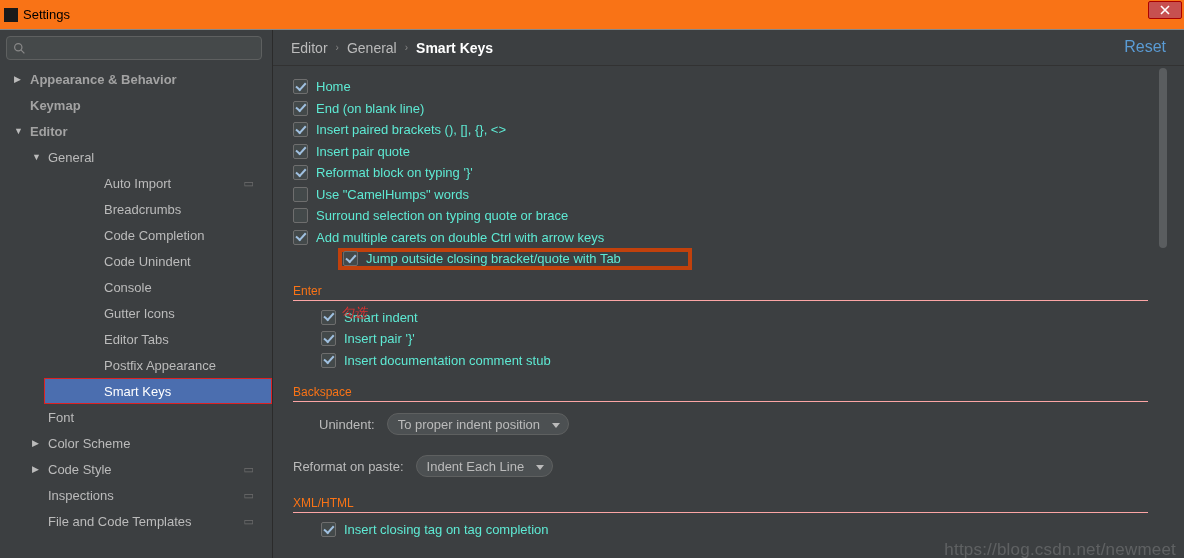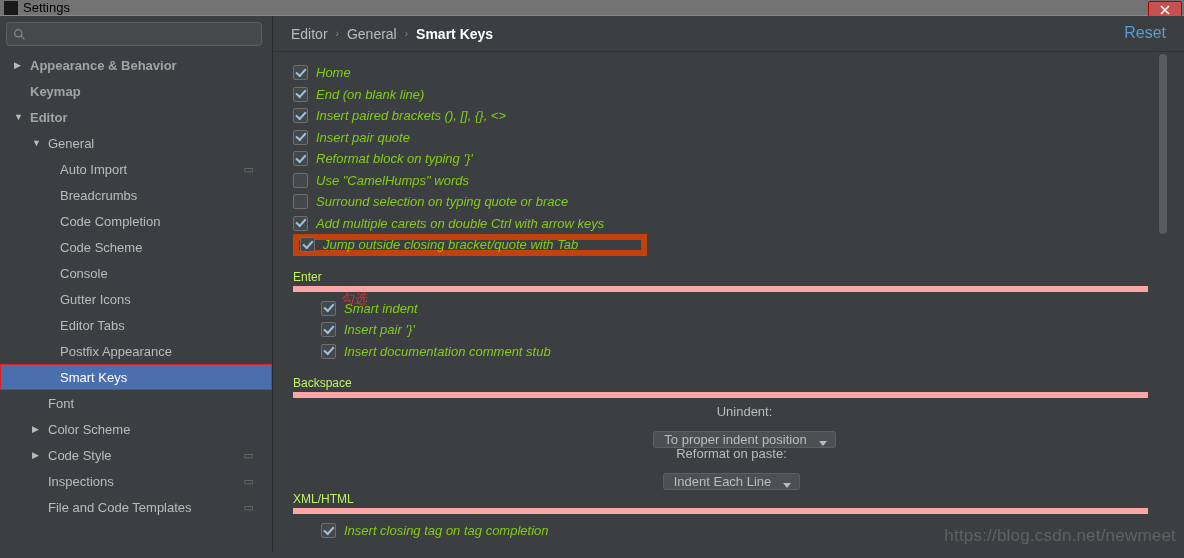--- a/index.html
+++ b/index.html
@@ -1,51 +1,51 @@
 <!DOCTYPE html>
 <html><head>
 <meta charset="utf-8">
 <style>
   * { box-sizing: border-box; margin: 0; padding: 0; }
   html, body { width: 1184px; height: 558px; font-family: "Segoe UI", Arial, sans-serif; font-size: 13px; background: #3c3f41; color: #bbbbbb; overflow: hidden; }
-  .titlebar { height: 16px; background: #737373; display: flex; align-items: center; padding-left: 4px; color: #000; border-bottom: 1px solid #888; position: relative; }
+  .titlebar { height: 30px; background: #f97316; display: flex; align-items: center; padding-left: 4px; color: #000; border-bottom: 1px solid #888; position: relative; }
   .titlebar .icon { width: 14px; height: 14px; background: #1a1a1a; margin-right: 5px; }
   .titlebar .close { position: absolute; right: 2px; top: 1px; width: 34px; height: 18px; background: #c75050; border: 1px solid #a00; display: flex; align-items: center; justify-content: center; color: #fff; font-weight: bold; font-size: 11px; border-radius: 2px; }
   .body { display: flex; height: 536px; }
   .sidebar { width: 273px; background: #3c3f41; border-right: 1px solid #2b2b2b; display: flex; flex-direction: column; }
   .search-wrap { padding: 6px 10px 6px 6px; }
   .search { display: flex; align-items: center; background: #45494a; border: 1px solid #5e6060; border-radius: 4px; height: 24px; padding: 0 6px; }
   .search svg { width: 13px; height: 13px; fill: none; stroke: #888; stroke-width: 1.5; }
   .tree { flex: 1; overflow: auto; font-size: 13px; }
   .tree-row { display: flex; align-items: center; height: 26px; padding-left: 14px; cursor: default; position: relative; }
   .tree-row.indent1 { padding-left: 32px; }
-  .tree-row.indent2 { padding-left: 60px; }
+  .tree-row.indent2 { padding-left: 60px; margin-left: 44px; }
   .tree-row .arrow { width: 10px; display:inline-block; margin-right: 6px; color: #bbb; font-size: 9px;}
   .tree-row .label { color: #bbb; }
   .tree-row.bold .label { font-weight: bold; color: #a3a3a3;}
   .tree-row.selected { background: #4b6eaf; }
   .tree-row.selected.highlight { outline: 1px solid #d22; outline-offset: -1px; }
   .tree-row.selected .label { color: #fff; }
   .tree-row .badge { position: absolute; right: 18px; color: #6e6e6e; font-size: 11px;}
   .main { flex: 1; background: #3c3f41; position: relative; }
   .crumbs { height: 36px; display: flex; align-items: center; padding: 0 18px; font-size: 14px; border-bottom: 1px solid #323232;}
   .crumbs .seg { color: #bbb; }
   .crumbs .sep { margin: 0 8px; color: #888; font-size: 10px;}
   .crumbs .current { color: #fff; font-weight: bold; }
   .reset { position: absolute; right: 18px; top: 8px; color: #5a9bd4; font-size: 16px; }
   .content { position: absolute; top: 36px; left: 0; right: 14px; bottom: 0; overflow: hidden; padding: 10px 0 0 20px; }
   .chk-row { display: flex; align-items: center; height: 21.5px; }
   .chk { width: 15px; height: 15px; border: 1px solid #6e6e6e; border-radius: 2px; margin-right: 8px; display: flex; align-items: center; justify-content: center; background: #43494a;}
   .chk.checked::after { content: ""; width: 8px; height: 4px; border-left: 2px solid #a0c0e0; border-bottom: 2px solid #a0c0e0; transform: rotate(-48deg) translate(1px,-1px);}
-  .chk-label { color: #84cc16; font-style: italic; }
-  .redbox { border: 6px solid #c2410c; }
-  .group-title { color: #bef264; font-size: 12px; margin: 14px 0 6px 0; border-bottom: 6px solid #fca5a5; padding-bottom: 2px; width: 855px;}
+  .chk-label { color: #5eead4; }
+  .redbox { border: 4px solid #c2410c; margin-left: 45px; }
+  .group-title { color: #f97316; font-size: 12px; margin: 14px 0 6px 0; border-bottom: 1px solid #fca5a5; padding-bottom: 2px; width: 855px;}
   .indent { padding-left: 28px; }
-  .form-row { display: flex; align-items: center; height: 32px; gap: 12px; padding-left: 26px; flex-direction: column;}
-  .sel { background: #4c5052; border: 1px solid #5e6060; border-radius: 3px; height: 32px; padding: 0 28px 0 10px; color: #bbb; position: relative; display: inline-flex; align-items: center; min-width: 120px;}
+  .form-row { display: flex; align-items: center; height: 32px; gap: 12px; padding-left: 26px;}
+  .sel { background: #4c5052; border: 1px solid #5e6060; border-radius: 12px; height: 22px; padding: 0 28px 0 10px; color: #bbb; position: relative; display: inline-flex; align-items: center; min-width: 120px;}
   .sel::after { content: ""; position: absolute; right: 8px; top: 9px; border-left: 4px solid transparent; border-right: 4px solid transparent; border-top: 5px solid #bbb;}
   .scroll-track { position: absolute; right: 2px; top: 2px; width: 10px; bottom: 2px; }
   .scroll-thumb { position: absolute; left: 1px; width: 8px; top: 0; height: 180px; background: #5a5d5f; border-radius: 4px;}
   .annot { position: absolute; color: #d33; font-family: "Microsoft YaHei","SimSun",sans-serif; font-size: 13px; font-style: italic; }
   .watermark { position: absolute; right: 8px; bottom: 6px; color: rgba(200,200,200,0.25); font-size: 17px; letter-spacing: .2px;}
 </style>
 </head>
 <body>
 
 <div class="titlebar">
@@ -90,21 +90,21 @@
           <span class="label">Auto Import</span>
           <span class="badge">▭</span>
         </div>
       <div class="tree-row indent2">
           <span class="label">Breadcrumbs</span>
         </div>
       <div class="tree-row indent2">
           <span class="label">Code Completion</span>
         </div>
       <div class="tree-row indent2">
-          <span class="label">Code Scheme</span>
+          <span class="label">Code Unindent</span>
         </div>
       <div class="tree-row indent2">
           <span class="label">Console</span>
         </div>
       <div class="tree-row indent2">
           <span class="label">Gutter Icons</span>
         </div>
       <div class="tree-row indent2">
           <span class="label">Editor Tabs</span>
         </div>

